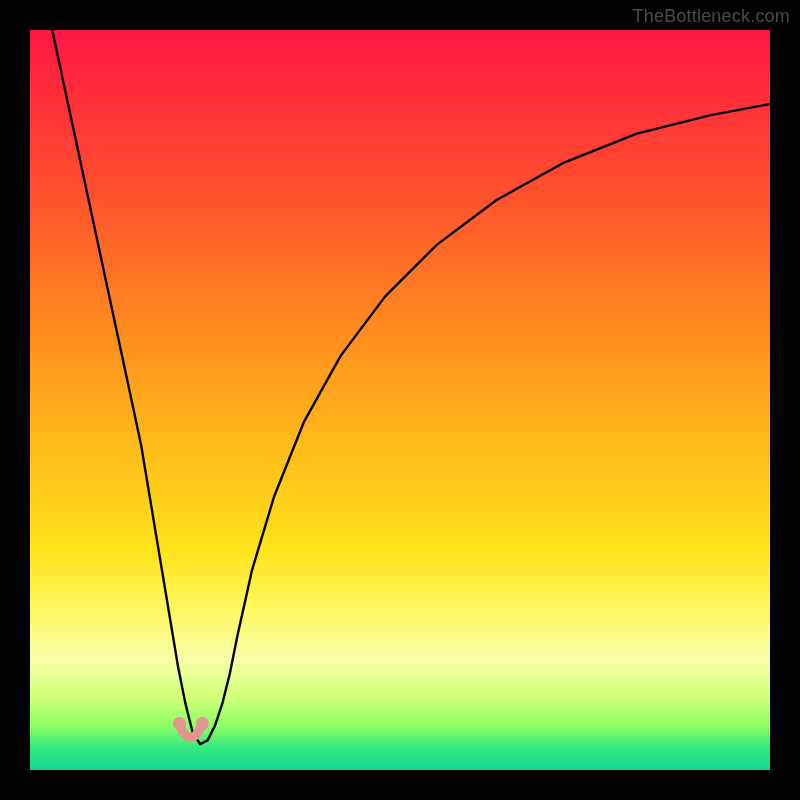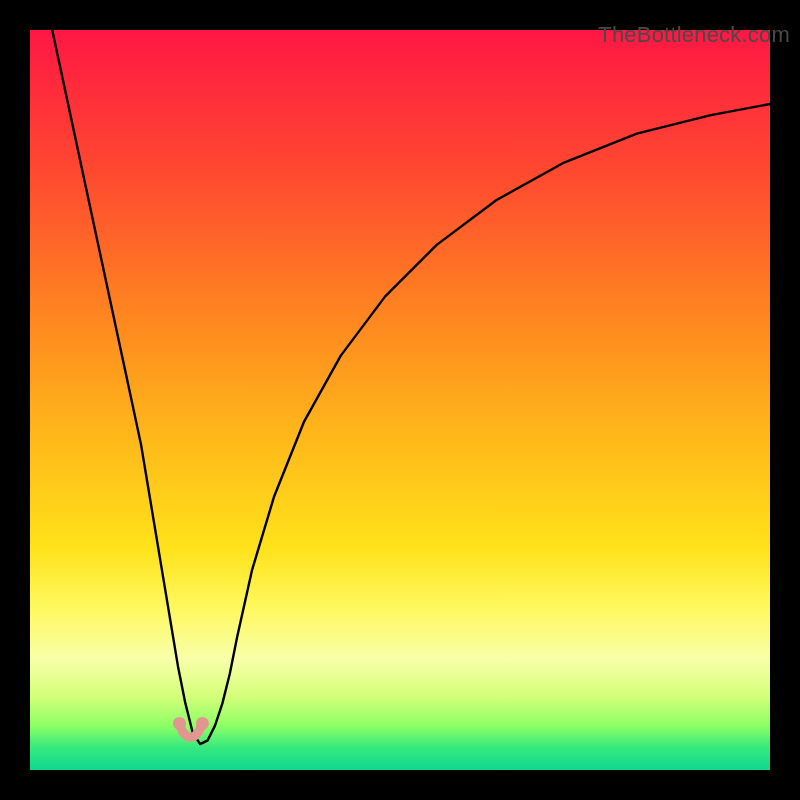--- a/index.html
+++ b/index.html
@@ -20,24 +20,24 @@
   .plot {
     position: absolute;
     left: 30px;
     top: 30px;
     width: 740px;
     height: 740px;
     overflow: hidden;
   }
   .watermark {
     position: absolute;
-    top: 22px;
+    top: 6px;
     right: 10px;
     color: #4a4a4a;
-    font-size: 22px;
+    font-size: 18px;
     font-weight: 500;
     letter-spacing: 0.2px;
   }
   svg { display: block; }
 </style>
 </head>
 <body>
 
 <div class="frame">
   <div class="plot">

